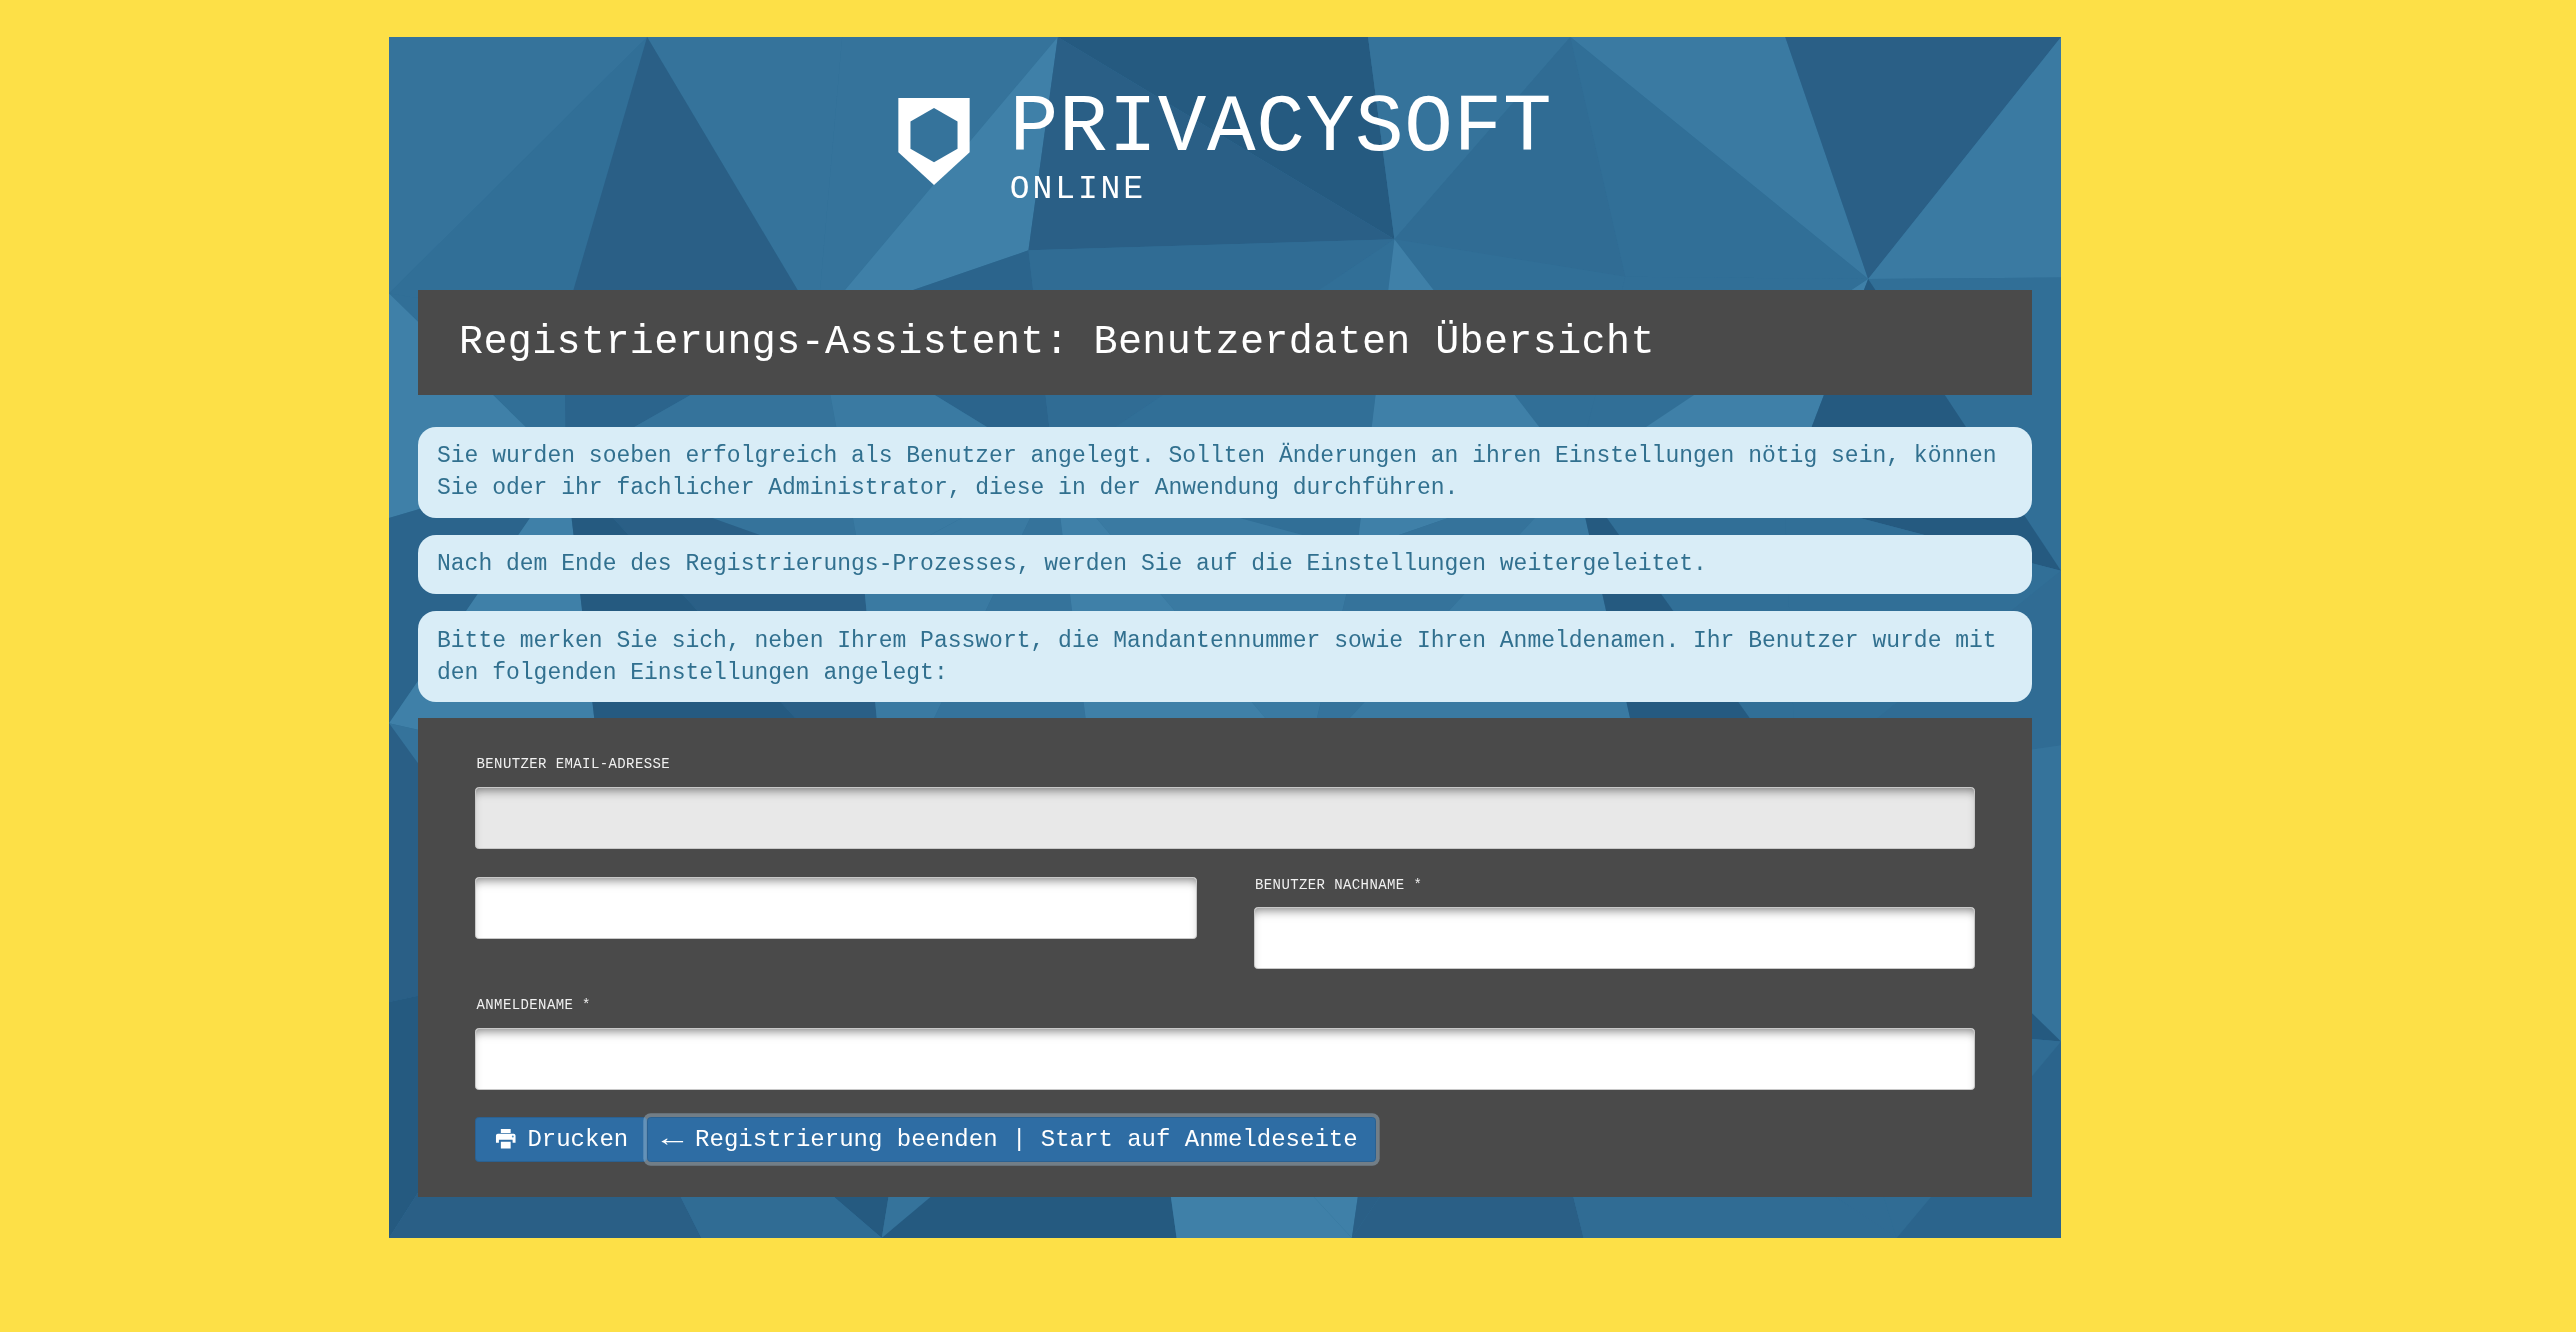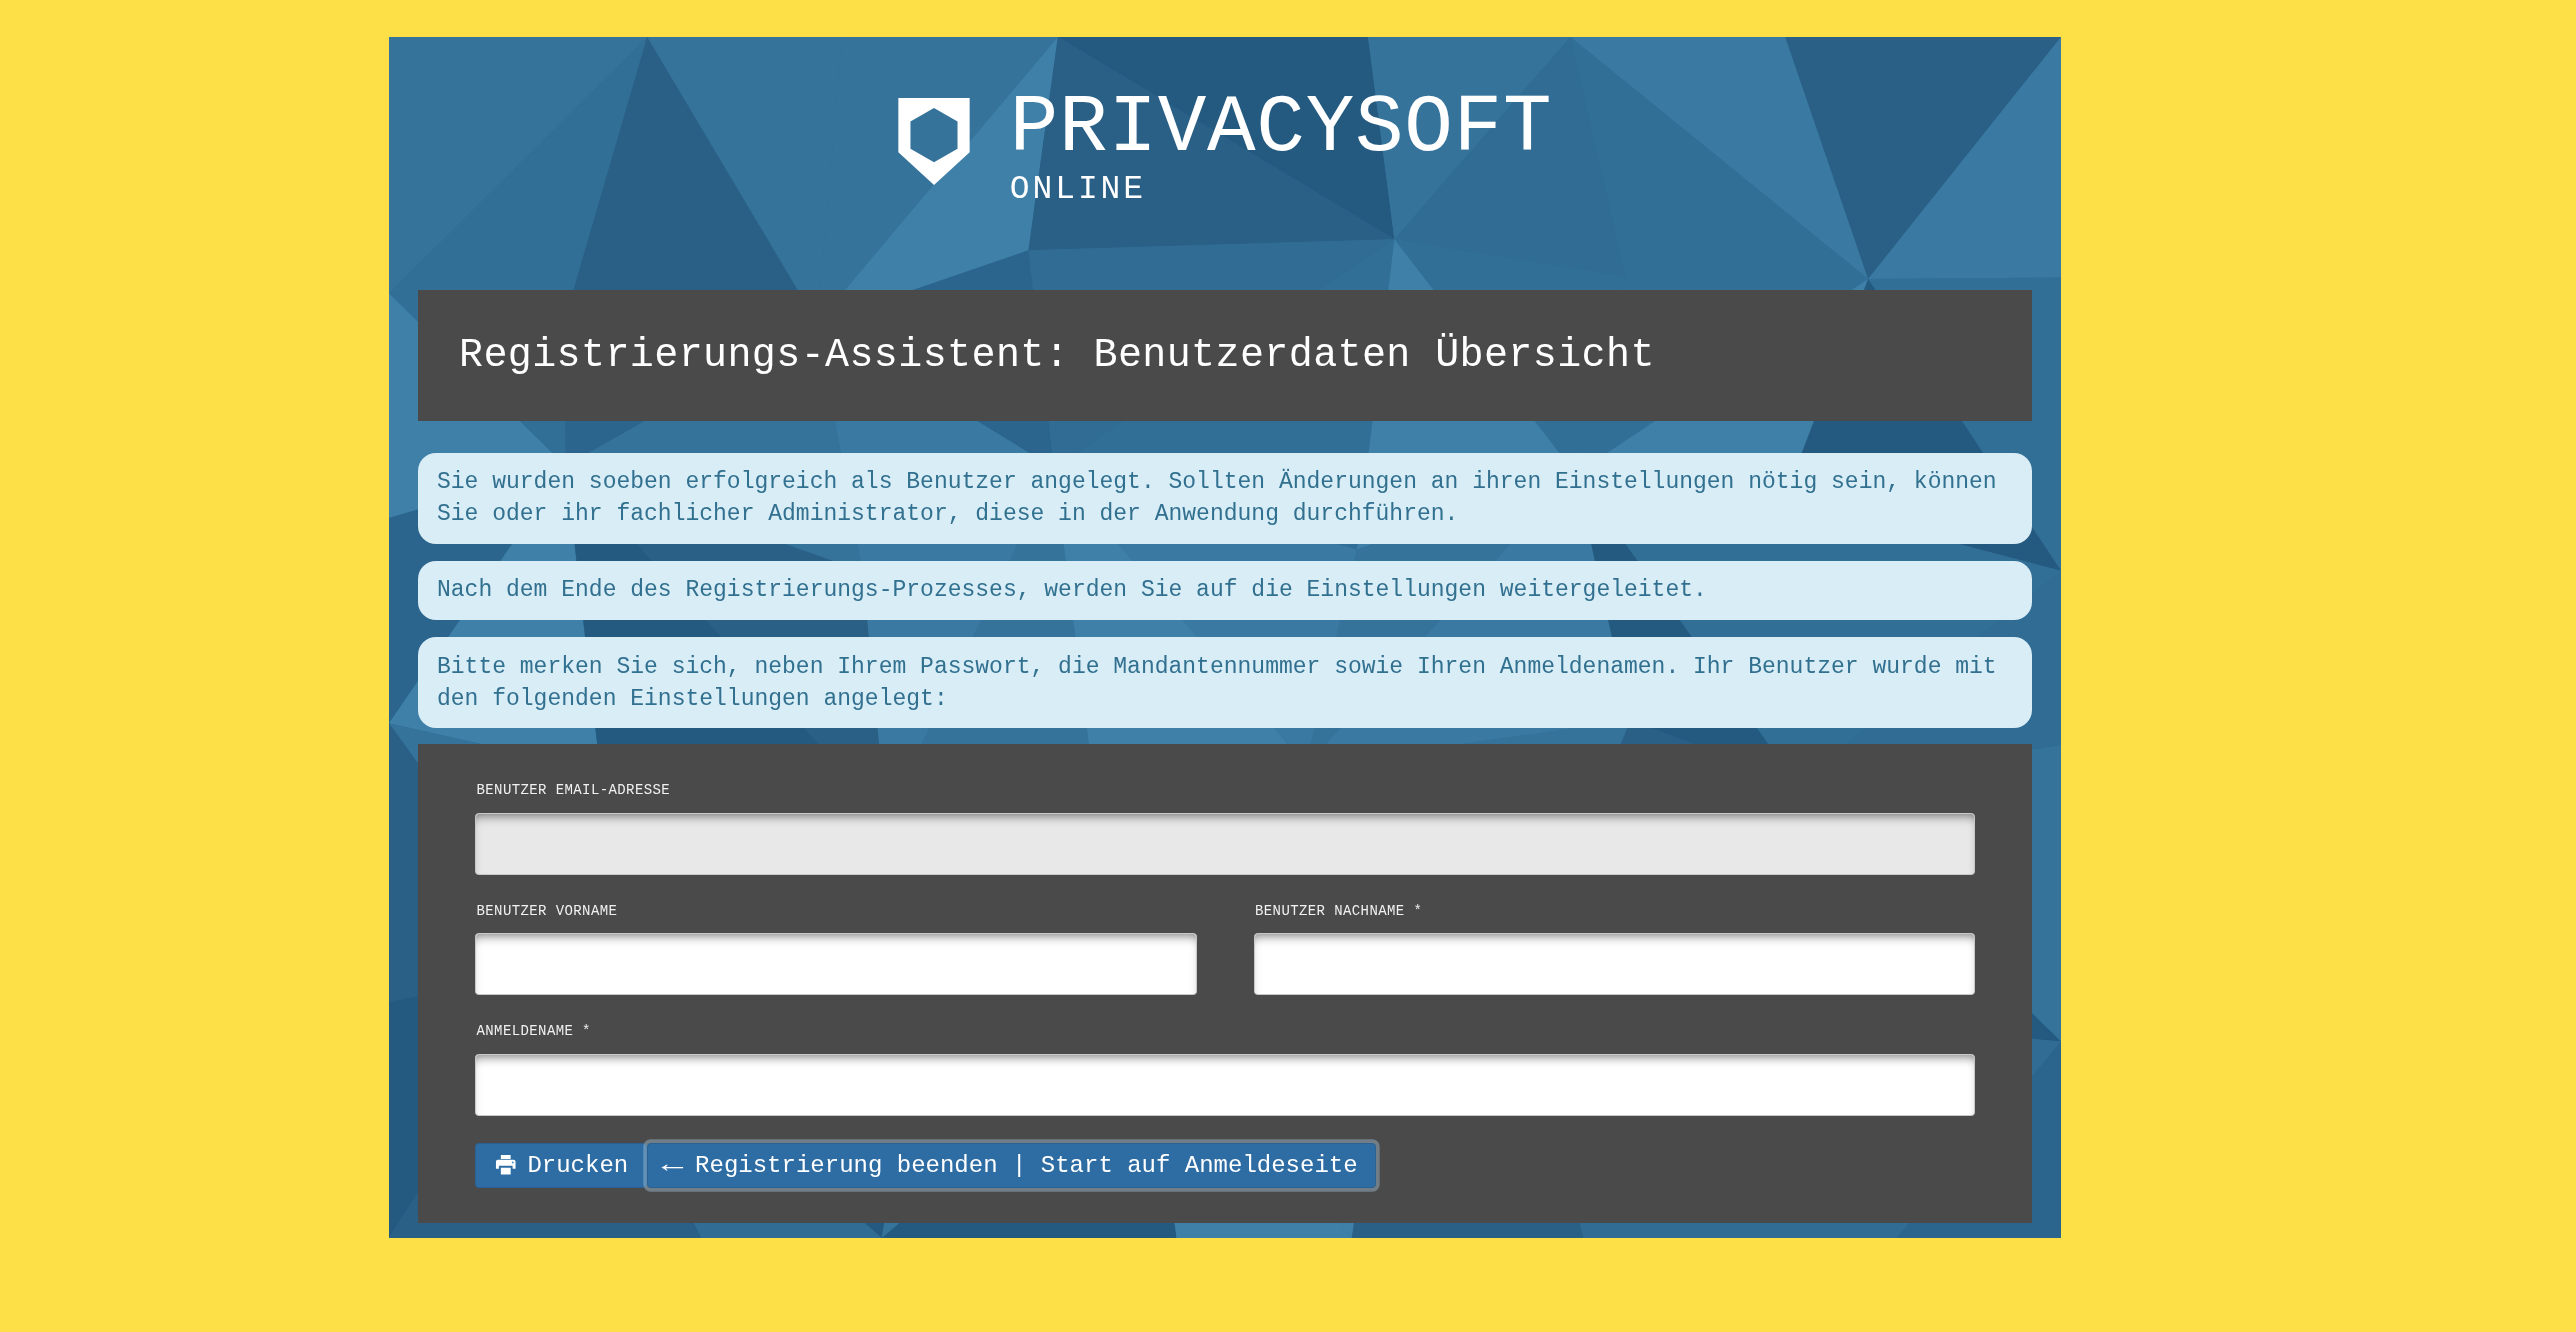--- a/index.html
+++ b/index.html
@@ -16,21 +16,21 @@
 
   
   .logo { display: flex; justify-content: center; align-items: flex-start; gap: 40px; padding-top: 54px; }
   .shield { width: 72px; height: 87px; margin-top: 7.3px; }
   .logo-text { display: flex; flex-direction: column; }
   .brand { color: #ffffff; font-size: 81px; line-height: 0.95; font-weight: 300; letter-spacing: 0.7px; white-space: nowrap; }
   .brand-sub { color: #ffffff; font-size: 33px; font-weight: 300; letter-spacing: 2.9px; margin-top: 2.9px; }
 
   
   .title-bar {
-    margin-top: 82px; height: 131px; background: #4a4a4a;
+    margin-top: 82px; height: 105px; background: #4a4a4a;
     display: flex; align-items: center; padding: 0 41px; box-sizing: border-box;
   }
   .title-bar h1 { margin: 0; color: #ffffff; font-size: 40px; font-weight: 400; letter-spacing: 0.4px; }
 
   
   .alert {
     background: #d9edf7; color: #31708f; border-radius: 18px;
     padding: 13.2px 19px; font-size: 23px; line-height: 1.4; margin-top: 17.6px;
   }
   .alert-first { margin-top: 32px; }
@@ -166,21 +166,20 @@
 
       <section class="form-panel">
 
         <div class="field">
           <label class="field-label">BENUTZER EMAIL-ADRESSE</label>
           <input class="text-input" type="text" disabled="" value="" style="">
         </div>
 
         <div class="field-row">
           <div class="field">
-            <label class="field-label">BENUTZER VORNAME</label>
             <input class="text-input" type="text" value="" style="">
           </div>
           <div class="field">
             <label class="field-label">BENUTZER NACHNAME *</label>
             <input class="text-input" type="text" value="" style="">
           </div>
         </div>
 
         <div class="field field-anmelde">
           <label class="field-label">ANMELDENAME *</label>

